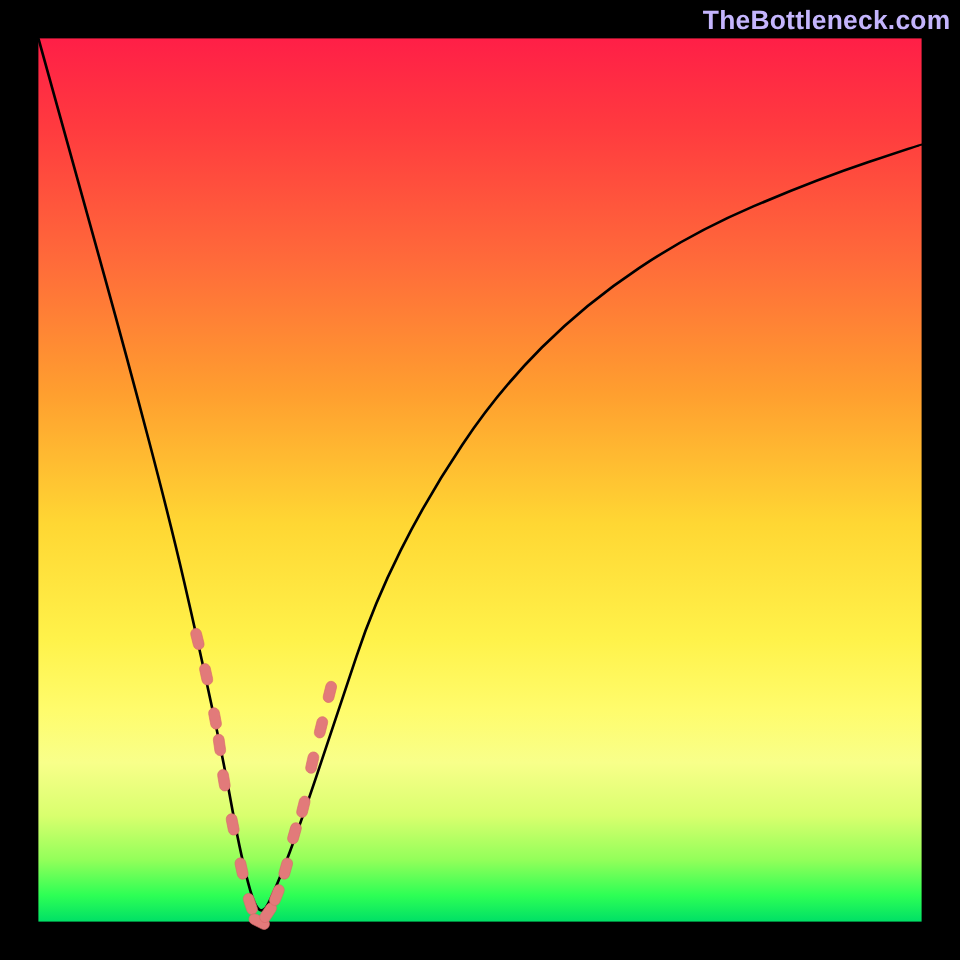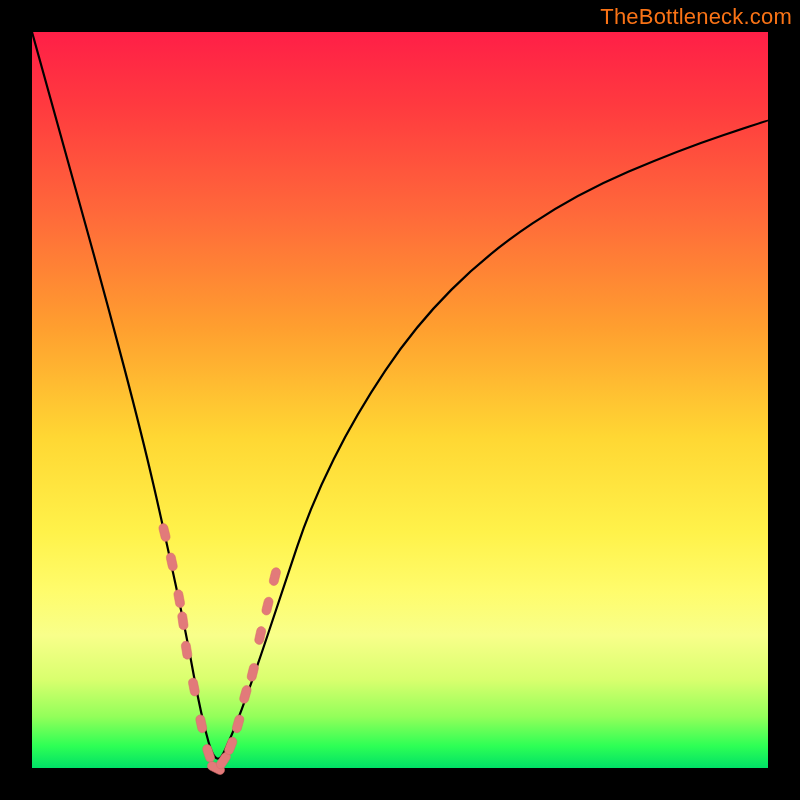--- a/index.html
+++ b/index.html
@@ -39,23 +39,23 @@
       #d9ff6e 88%,
       #93ff5a 93%,
       #2eff55 97%,
       #00e066 100%
     );
   }
   .watermark {
     position: absolute;
     top: 4px;
     right: 8px;
-    color: #f97316;
+    color: #c4b5fd;
     font-size: 22px;
-    font-weight: 400;
+    font-weight: 700;
     letter-spacing: 0.2px;
     user-select: none;
   }
   svg.curve-layer {
     position: absolute;
     top: 0;
     left: 0;
     width: 736px;
     height: 736px;
     overflow: visible;

